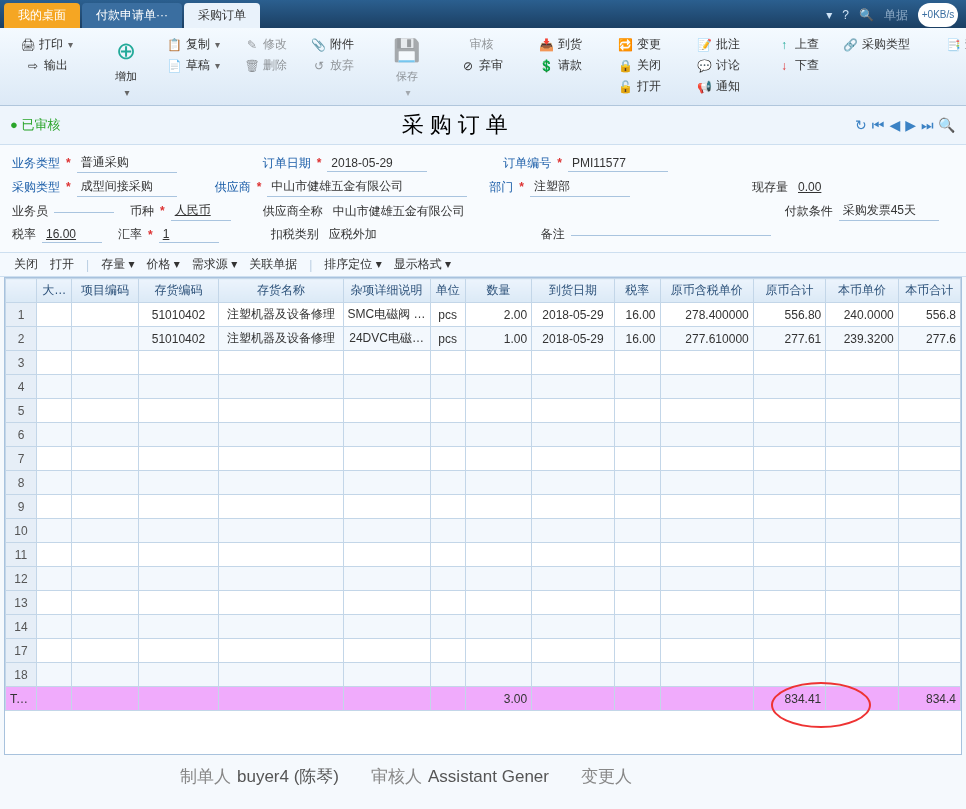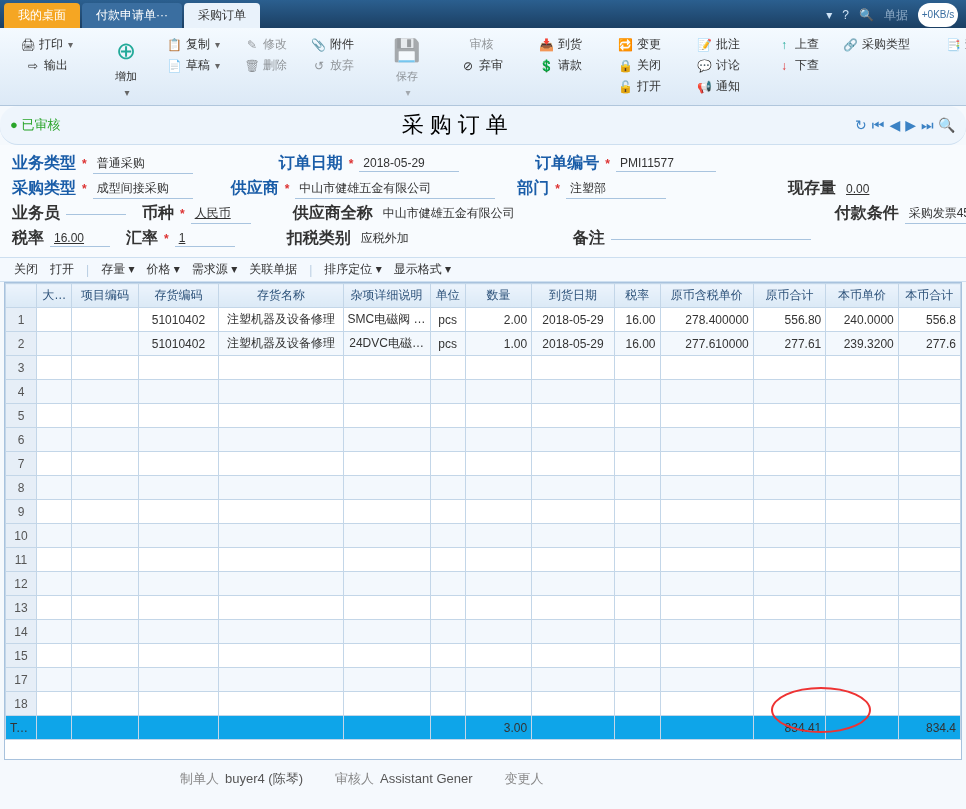--- a/index.html
+++ b/index.html
@@ -64,32 +64,31 @@
   .rbtn.big .ricon { width:34px; height:30px; }
   .sep { width:1px; background:#b9cee2; margin:4px 4px; height:64px; }
   .dd { font-size:10px; color:#666; margin-left:2px; }
 
   
   .titlebar {
     display:flex; align-items:center; justify-content:space-between;
     padding: 4px 10px;
     background:#eef5fc;
     border-bottom:1px solid #cddff0;
-    border-radius:18px;
   }
   .status-approved { color:#2aa52a; font-size:13px; }
   .titlebar h1 { flex:1; text-align:center; font-size:22px; font-weight:normal; letter-spacing:6px; }
   .nav-icons { display:flex; gap:5px; }
   .nav-icons span { color:#3b82c4; cursor:pointer; font-size:14px; }
 
   
   .form-area { padding: 8px 12px 4px 12px; background:#f8fbfe; }
   .form-row { display:flex; gap:16px; margin-bottom:4px; }
   .field { display:flex; align-items:center; gap:6px; }
-  .field label { color:#1a5da8; font-size:16px; white-space:nowrap;font-weight:bold; }
+  .field label { color:#1a5da8; font-size:12px; white-space:nowrap; }
   .field label.plain { color:#333; }
   .field .req { color:#d33; font-weight:bold; }
   .field .val { min-width:100px; border-bottom:1px solid #a9c4df; padding:1px 4px; color:#333;}
   .field .val.wide { min-width:200px; }
   .field .val.narrow { min-width:60px;text-decoration:underline; }
 
   
   .subtoolbar {
     display:flex; align-items:center; gap:12px;
     padding:3px 14px;
@@ -111,36 +110,36 @@
     height:24px;
     overflow:hidden; white-space:nowrap; text-overflow:ellipsis;
   }
   table.grid th { background:linear-gradient(#ecf4fc,#dbe9f6); color:#2d527a; font-weight:normal; text-align:center; }
   table.grid td { text-align:right; color:#333; }
   table.grid td.l { text-align:center; }
   table.grid td.c { text-align:center; }
   table.grid tr:nth-child(even) td { background:#f3f8fd; }
   table.grid tr:nth-child(odd) td { background:#fff; }
   table.grid td.rownum { background:#e6eef7 !important; text-align:center; color:#555; }
-  table.grid tr.total td { background:#0ea5e9; font-weight:normal; }
+  table.grid tr.total td { background:#f0abfc; font-weight:normal; }
   table.grid tr.total td:first-child { text-align:left; }
 
   
   .red-circle {
     position:absolute;
     border:2px solid #e33;
     border-radius:50%;
     width:100px; height:46px;
     pointer-events:none;
     right:90px;
     bottom:26px;
   }
 
   
-  .footer { padding:10px 60px 4px; color:#555; display:flex; gap:32px; font-size:13px;}
+  .footer { padding:10px 60px 4px; color:#555; display:flex; gap:32px; font-size:17px;}
   .footer label { color:#888; margin-right:6px;}
 </style>
 </head>
 <body>
 
 <div class="tabbar">
   <div class="tab orange">我的桌面</div>
   <div class="tab inactive">付款申请单···</div>
   <div class="tab active">采购订单</div>
   <div class="right-icons">
@@ -346,21 +345,21 @@
   <div class="form-row">
     <div class="field">
         <label class="plain">业务员</label>
         <span class="val narrow"></span>
       </div>
     <div class="field">
         <label class="plain">币种</label>
         <span class="req">*</span>
         <span class="val narrow">人民币</span>
       </div>
-    <div class="field" style="margin-left:26px">
+    <div class="field" style="margin-left:16px">
         <label class="plain">供应商全称</label>
         <span class="val wide" style="border:none">中山市健雄五金有限公司</span>
       </div>
     <div class="field" style="margin-left:240px">
         <label class="plain">付款条件</label>
         <span class="val">采购发票45天</span>
       </div>
   </div>
   <div class="form-row">
     <div class="field">
@@ -651,36 +650,20 @@
           <td></td>
           <td></td>
           <td></td>
           <td></td>
           <td></td>
           <td></td>
           <td></td>
           <td></td>
         </tr>
         <tr>
-          <td class="rownum">15</td>
-          <td></td>
-          <td></td>
-          <td></td>
-          <td></td>
-          <td></td>
-          <td></td>
-          <td></td>
-          <td></td>
-          <td></td>
-          <td></td>
-          <td></td>
-          <td></td>
-          <td></td>
-        </tr>
-        <tr>
           <td class="rownum">17</td>
           <td></td>
           <td></td>
           <td></td>
           <td></td>
           <td></td>
           <td></td>
           <td></td>
           <td></td>
           <td></td>

